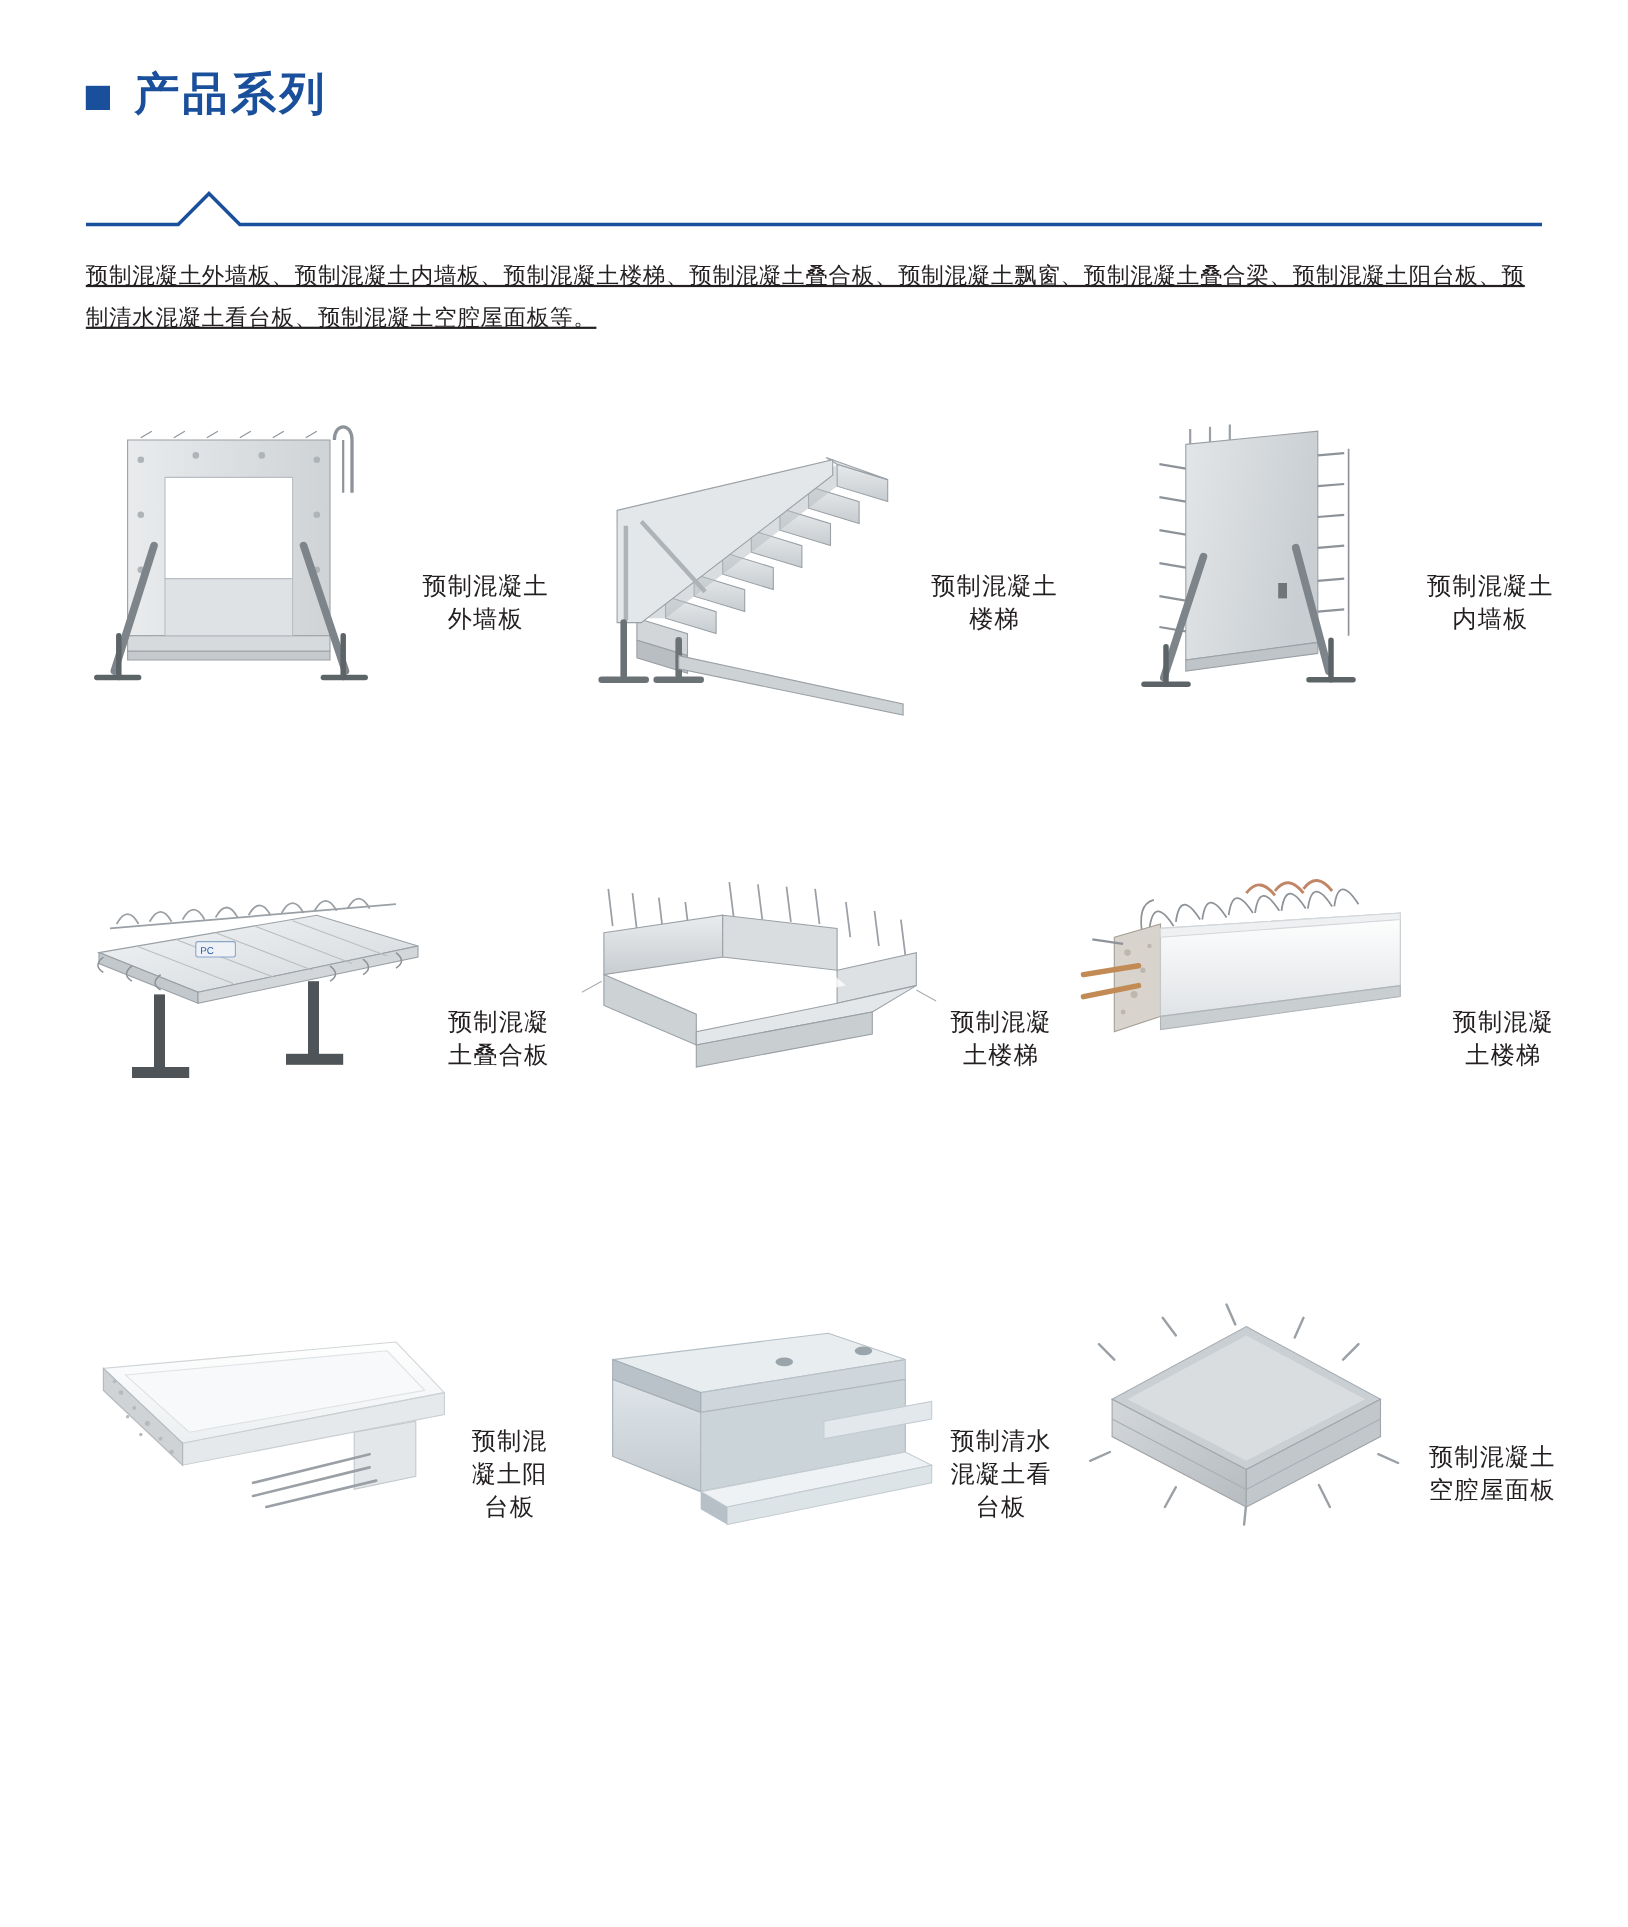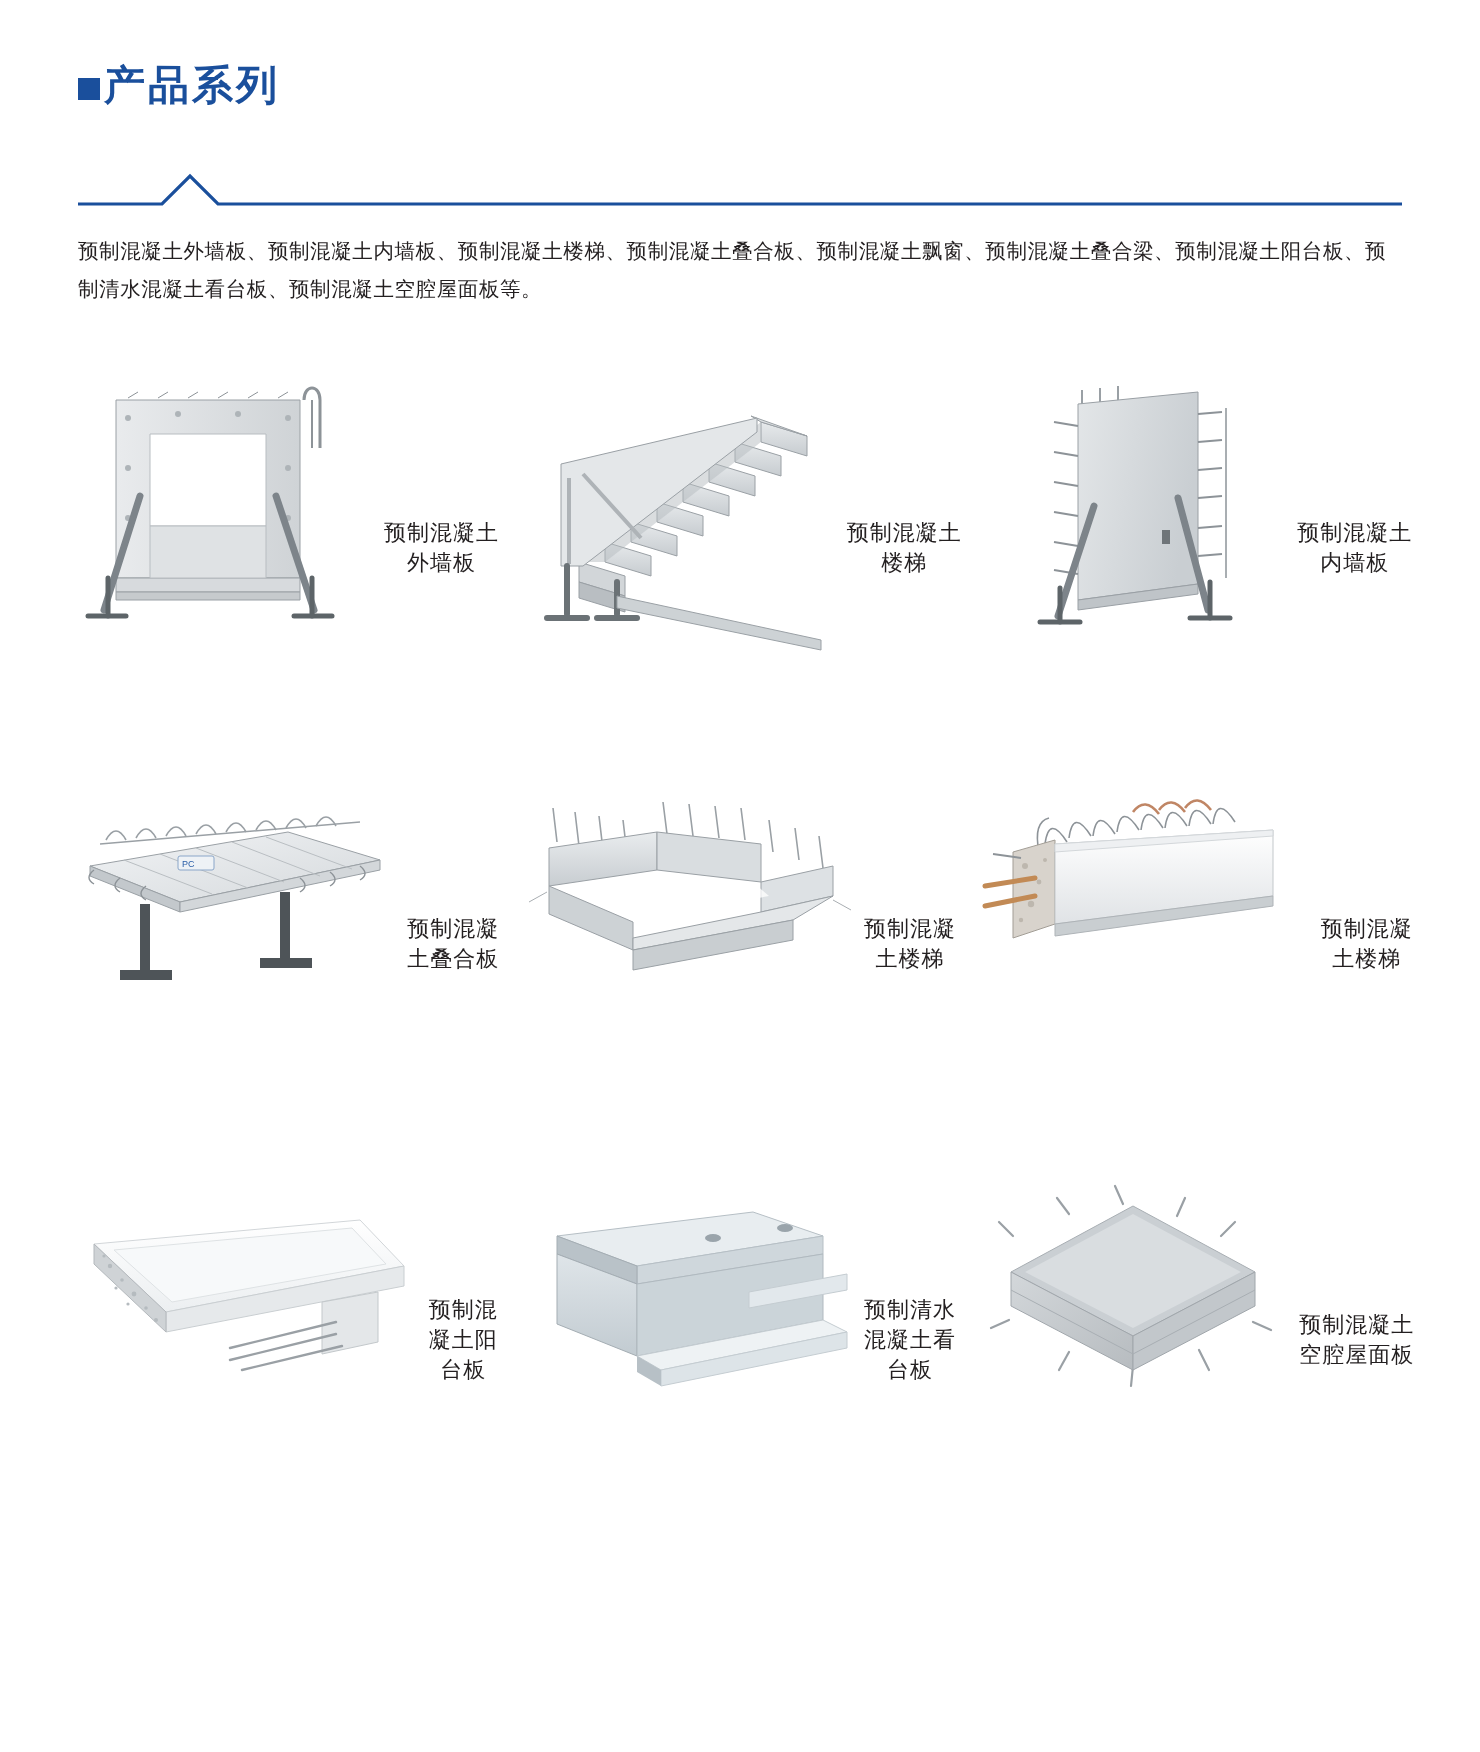--- a/index.html
+++ b/index.html
@@ -20,21 +20,21 @@
     min-height: 1752px;
     box-sizing: border-box;
     padding: 0 0 30px 0;
   }
 
   
   .header {
     padding: 38px 0 0 78px;
     display: flex;
     align-items: center;
-    gap: 4px;
+    gap: 22px;
   }
   .header-marker {
     width: 22px;
     height: 22px;
     background: #1a4f9c;
     display: inline-block;
     flex: 0 0 auto;
     margin-top: 6px;
   }
   .header-title {
@@ -58,20 +58,21 @@
   }
 
   
   .intro {
     margin: 20px 78px 0 78px;
     font-size: 20.5px;
     line-height: 1.85;
     color: #231f20;
     letter-spacing: 0.6px;
     max-width: 1330px;
+    text-decoration: underline;
   }
 
   
   .grid {
     margin: 70px 60px 0 60px;
     display: grid;
     grid-template-columns: repeat(3, 1fr);
     row-gap: 86px;
     column-gap: 10px;
   }

